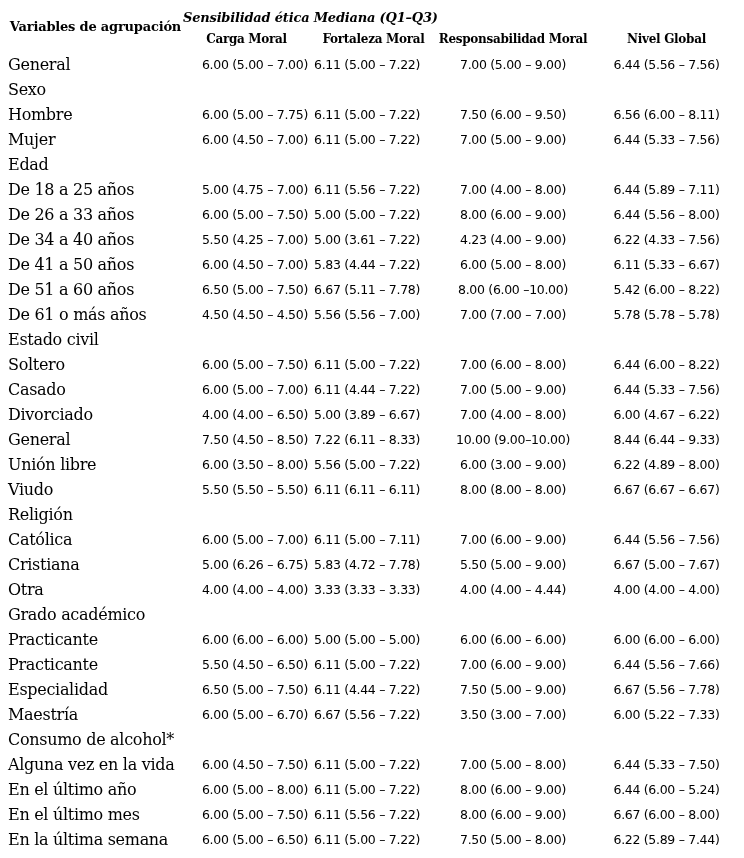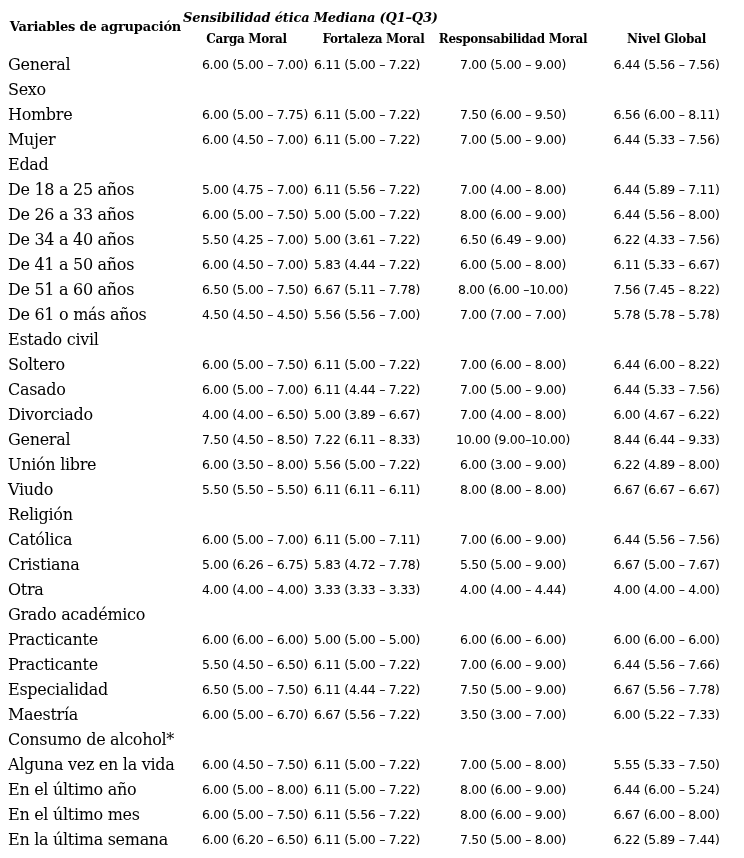--- a/index.html
+++ b/index.html
@@ -147,36 +147,36 @@
         <td class="lbl">De 26 a 33 años</td>
         <td class="val c1">6.00 (5.00 – 7.50)</td>
         <td class="val c2">5.00 (5.00 – 7.22)</td>
         <td class="val c3">8.00 (6.00 – 9.00)</td>
         <td class="val c4">6.44 (5.56 – 8.00)</td>
       </tr>
       <tr>
         <td class="lbl">De 34 a 40 años</td>
         <td class="val c1">5.50 (4.25 – 7.00)</td>
         <td class="val c2">5.00 (3.61 – 7.22)</td>
-        <td class="val c3">6.50 (6.49 – 9.00)</td>
+        <td class="val c3">4.23 (4.00 – 9.00)</td>
         <td class="val c4">6.22 (4.33 – 7.56)</td>
       </tr>
       <tr>
         <td class="lbl">De 41 a 50 años</td>
         <td class="val c1">6.00 (4.50 – 7.00)</td>
         <td class="val c2">5.83 (4.44 – 7.22)</td>
         <td class="val c3">6.00 (5.00 – 8.00)</td>
         <td class="val c4">6.11 (5.33 – 6.67)</td>
       </tr>
       <tr>
         <td class="lbl">De 51 a 60 años</td>
         <td class="val c1">6.50 (5.00 – 7.50)</td>
         <td class="val c2">6.67 (5.11 – 7.78)</td>
         <td class="val c3">8.00 (6.00 –10.00)</td>
-        <td class="val c4">7.56 (7.45 – 8.22)</td>
+        <td class="val c4">5.42 (6.00 – 8.22)</td>
       </tr>
       <tr>
         <td class="lbl">De 61 o más años</td>
         <td class="val c1">4.50 (4.50 – 4.50)</td>
         <td class="val c2">5.56 (5.56 – 7.00)</td>
         <td class="val c3">7.00 (7.00 – 7.00)</td>
         <td class="val c4">5.78 (5.78 – 5.78)</td>
       </tr>
       <tr>
         <td class="lbl">Estado civil</td>
@@ -295,37 +295,37 @@
         <td class="val c1"></td>
         <td class="val c2"></td>
         <td class="val c3"></td>
         <td class="val c4"></td>
       </tr>
       <tr>
         <td class="lbl">Alguna vez en la vida</td>
         <td class="val c1">6.00 (4.50 – 7.50)</td>
         <td class="val c2">6.11 (5.00 – 7.22)</td>
         <td class="val c3">7.00 (5.00 – 8.00)</td>
-        <td class="val c4">5.55 (5.33 – 7.50)</td>
+        <td class="val c4">6.44 (5.33 – 7.50)</td>
       </tr>
       <tr>
         <td class="lbl">En el último año</td>
         <td class="val c1">6.00 (5.00 – 8.00)</td>
         <td class="val c2">6.11 (5.00 – 7.22)</td>
         <td class="val c3">8.00 (6.00 – 9.00)</td>
         <td class="val c4">6.44 (6.00 – 5.24)</td>
       </tr>
       <tr>
         <td class="lbl">En el último mes</td>
         <td class="val c1">6.00 (5.00 – 7.50)</td>
         <td class="val c2">6.11 (5.56 – 7.22)</td>
         <td class="val c3">8.00 (6.00 – 9.00)</td>
         <td class="val c4">6.67 (6.00 – 8.00)</td>
       </tr>
       <tr>
         <td class="lbl">En la última semana</td>
-        <td class="val c1">6.00 (6.20 – 6.50)</td>
+        <td class="val c1">6.00 (5.00 – 6.50)</td>
         <td class="val c2">6.11 (5.00 – 7.22)</td>
         <td class="val c3">7.50 (5.00 – 8.00)</td>
         <td class="val c4">6.22 (5.89 – 7.44)</td>
       </tr>
     </tbody>
 </table>
 
 </body></html>

